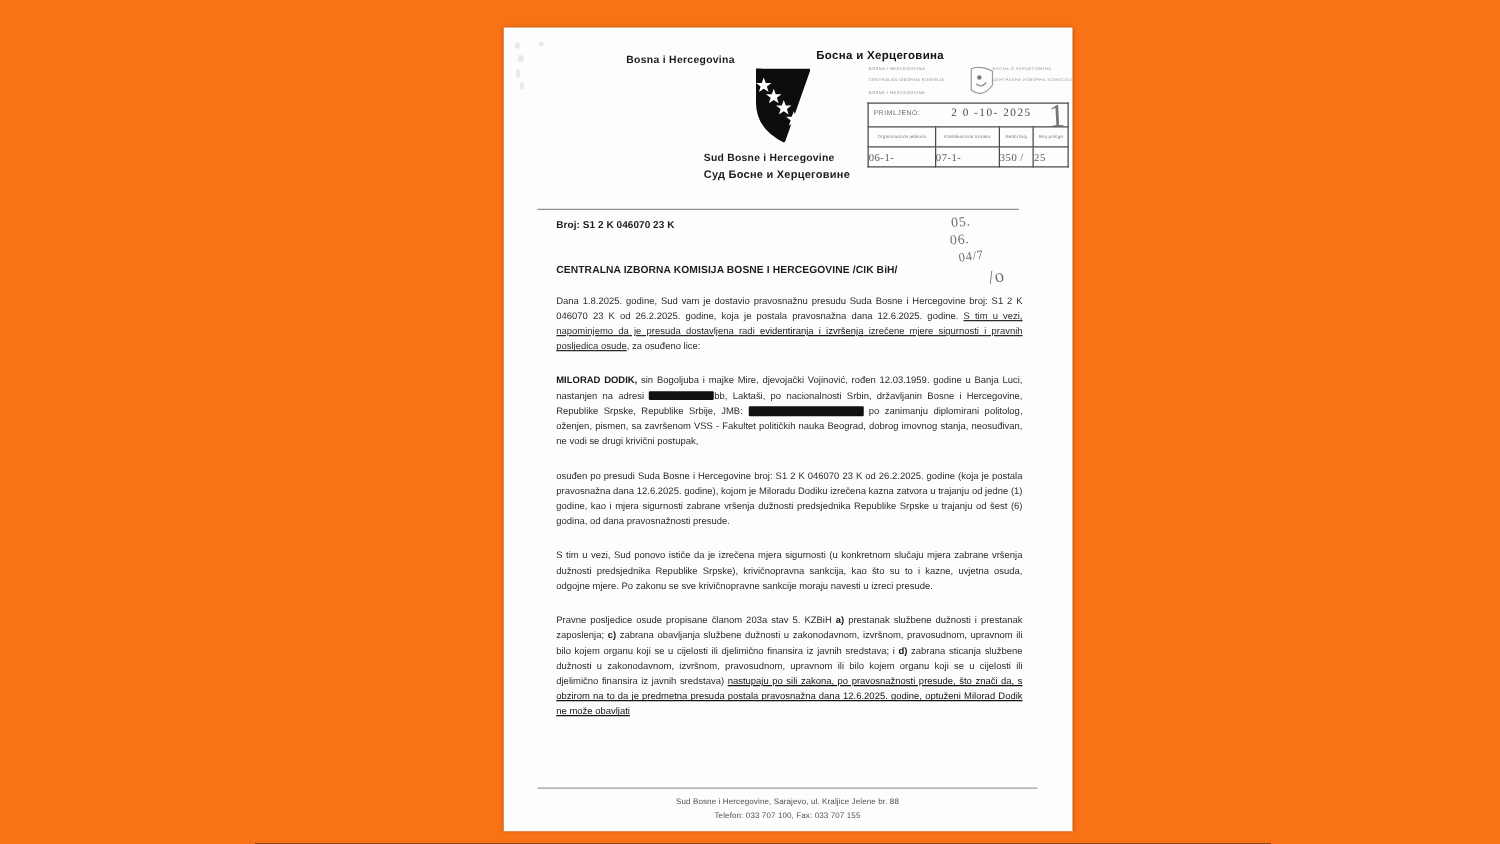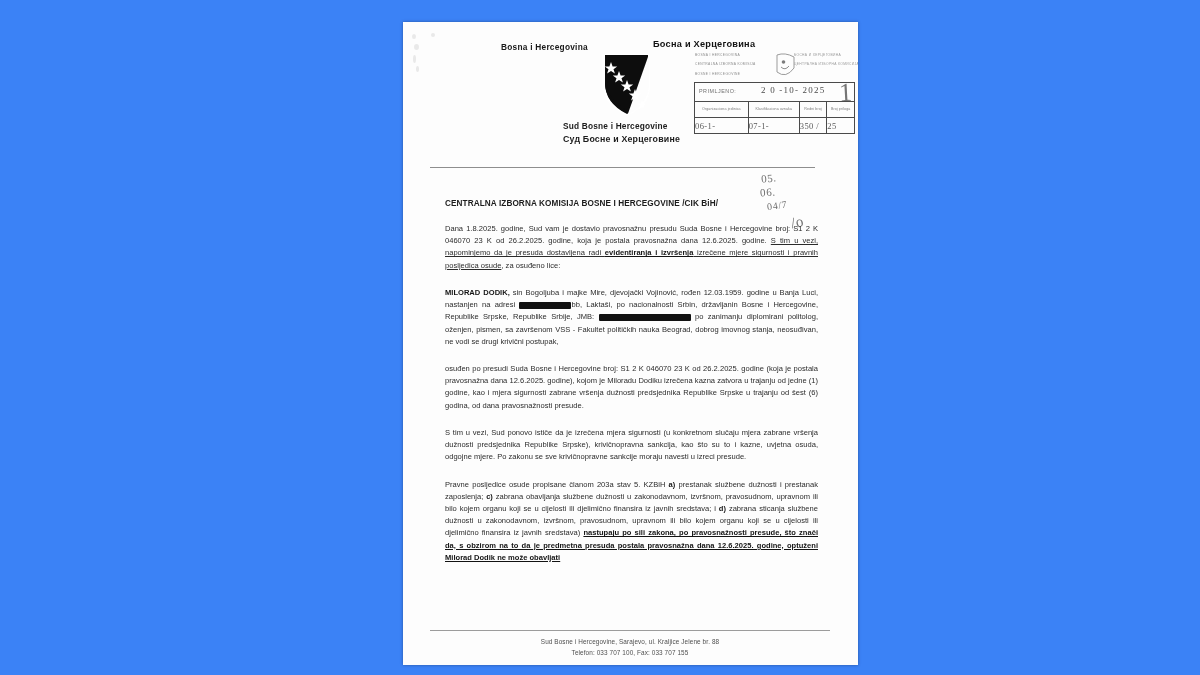--- a/index.html
+++ b/index.html
@@ -11,21 +11,21 @@
     overflow: hidden;
   }
   body {
     font-family: "Liberation Sans", sans-serif;
   }
 
   #viewport {
     position: relative;
     width: 1200px;
     height: 675px;
-    background: #3b82f6;
+    background: #f97316;
   }
 
   
   #page {
     position: absolute;
     left: 403px;
     top: 22px;
     width: 455px;
     height: 643px;
     background: #fdfdfd;
@@ -245,21 +245,21 @@
   p.para {
     margin: 15px 0 0 0;
     font-size: 7.55px;
     line-height: 1.62;
     text-align: justify;
     color: #2b2b2b;
     letter-spacing: .01px;
   }
   .b { font-weight: bold; color: #151515; }
   .u { text-decoration: underline; }
-  .bu { font-weight: bold; text-decoration: underline; color: #131313; }
+  .bu { font-weight: normal; text-decoration: underline; color: #131313; }
 
   
   .redact {
     display: inline-block;
     background: #111;
     vertical-align: middle;
     height: 7px;
     border-radius: 1px;
   }
   .redact-sm { width: 52px; }
@@ -378,20 +378,21 @@
       <div id="lh-rule"></div>
     </div>
 
     <div class="hw hw1">05.</div>
     <div class="hw hw2">06.</div>
     <div class="hw hw3">04/7</div>
     <div class="hw hw4">/o</div>
 
     <div id="body">
 
+      <div class="ref-line">Broj: S1 2 K 046070 23 K</div>
 
       <div class="recipient">CENTRALNA IZBORNA KOMISIJA BOSNE I HERCEGOVINE /CIK BiH/</div>
 
 
       <p class="para"><span>Dana 1.8.2025. godine, Sud vam je dostavio pravosnažnu presudu Suda Bosne i Hercegovine broj: S1 2 K 046070 23 K od 26.2.2025. godine, koja je postala pravosnažna dana 12.6.2025. godine. </span><span class="u">S tim u vezi, napominjemo da je presuda dostavljena radi </span><span class="bu">evidentiranja i izvršenja</span><span class="u"> izrečene mjere sigurnosti i pravnih posljedica osude</span><span>, za osuđeno lice:</span></p>
 
       <p class="para"><span class="b">MILORAD DODIK,</span><span> sin Bogoljuba i majke Mire, djevojački Vojinović, rođen 12.03.1959. godine u Banja Luci, nastanjen na adresi </span><span class="redact redact-sm"></span><span>bb, Laktaši, po nacionalnosti Srbin, državljanin Bosne i Hercegovine, Republike Srpske, Republike Srbije, JMB: </span><span class="redact redact-lg"></span><span> po zanimanju diplomirani politolog, oženjen, pismen, sa završenom VSS - Fakultet političkih nauka Beograd, dobrog imovnog stanja, neosuđivan, ne vodi se drugi krivični postupak,</span></p>
 
       <p class="para">osuđen po presudi Suda Bosne i Hercegovine broj: S1 2 K 046070 23 K od 26.2.2025. godine (koja je postala pravosnažna dana 12.6.2025. godine), kojom je Miloradu Dodiku izrečena kazna zatvora u trajanju od jedne (1) godine, kao i mjera sigurnosti zabrane vršenja dužnosti predsjednika Republike Srpske u trajanju od šest (6) godina, od dana pravosnažnosti presude.</p>
 

